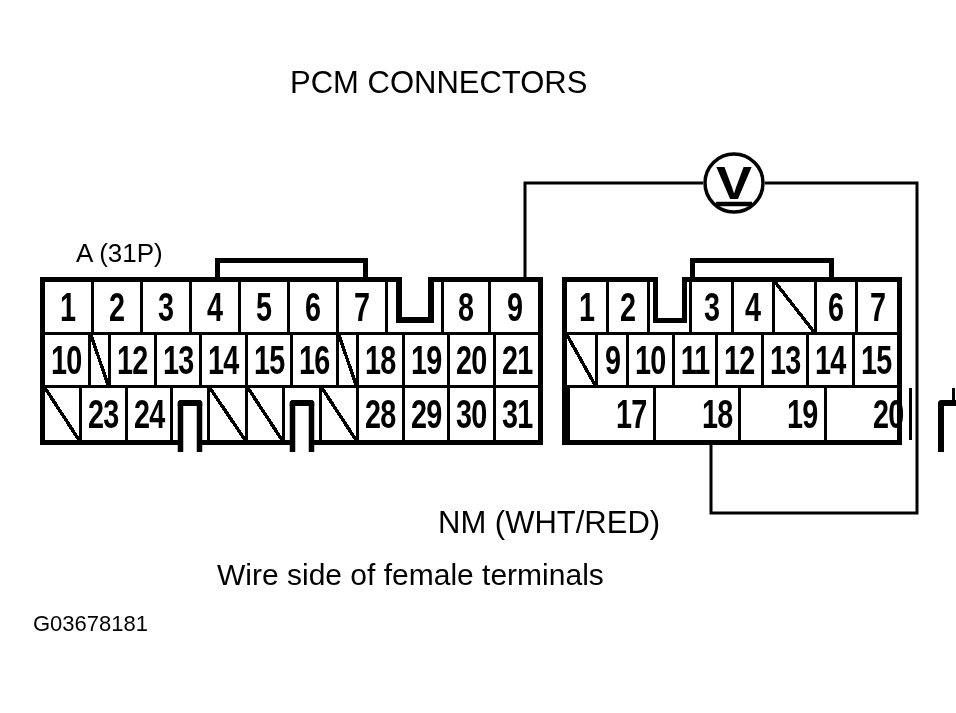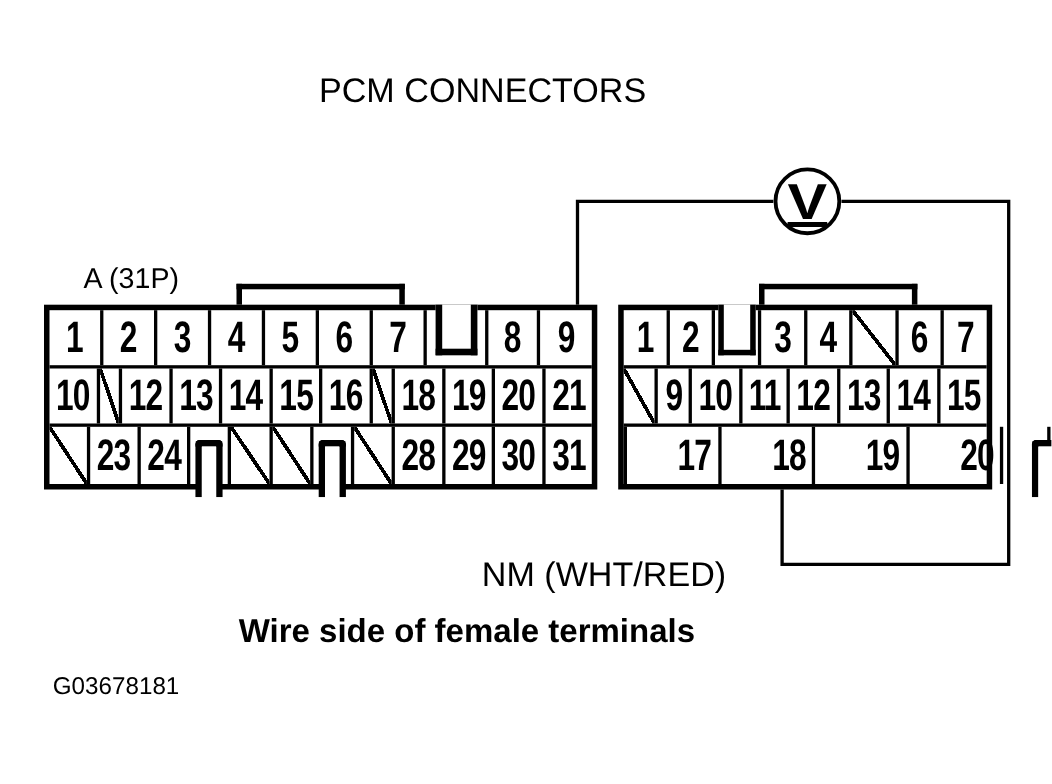--- a/index.html
+++ b/index.html
@@ -18,21 +18,21 @@
     position: absolute;
     font-weight: 400;
     line-height: 1;
     white-space: nowrap;
     letter-spacing: 0px;
     z-index: 3;
   }
   .title { font-size: 31px; }
   .caption {
     position: absolute;
-    font-weight: 700;
+    font-weight: 400;
     font-size: 30px;
     line-height: 1;
     white-space: nowrap;
     z-index: 3;
   }
   .figure-code {
     position: absolute;
     font-weight: 400;
     font-size: 22px;
     line-height: 1;
@@ -128,21 +128,21 @@
   <div class="label title" style="left:290px; top:67px;">PCM CONNECTORS</div>
 
 
   <div class="label" style="left:40px; top:240px; font-size:26px;margin-left:36px;">A (31P)</div>
 
 
   <div class="label" style="left:438px; top:463px; font-size:31px;margin-top:44px;">NM (WHT/RED)</div>
 
   <div class="caption" style="left:217px; top:560px;">Wire side of female terminals</div>
 
-  <div class="figure-code" style="left:33px; top:613px;margin-left:15px;">G03678181</div>
+  <div class="figure-code" style="left:33px; top:613px;">G03678181</div>
 
   <div class="bracket" style="left:215px; top:258px; width:153px;"></div>
 
   <div class="bracket" style="left:690px; top:258px; width:144px;"></div>
 
   <div class="connector conn-a" id="conn-a">
       <div class="crow hb" style="height: 53px;">
         <div class="cell" style="flex: 0 0 49px;">
           <span class="num">1</span>
         </div>

